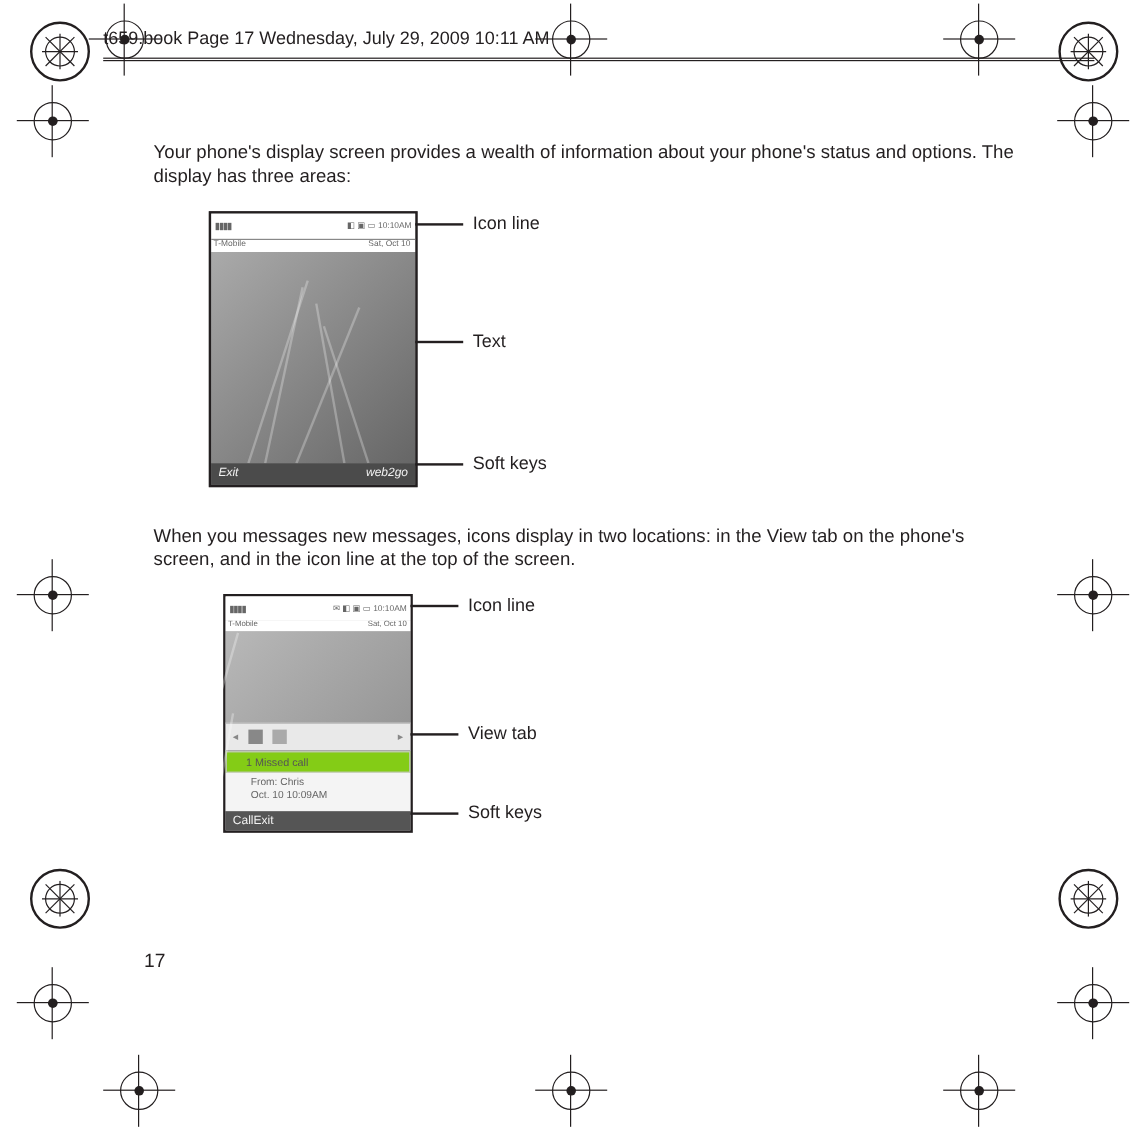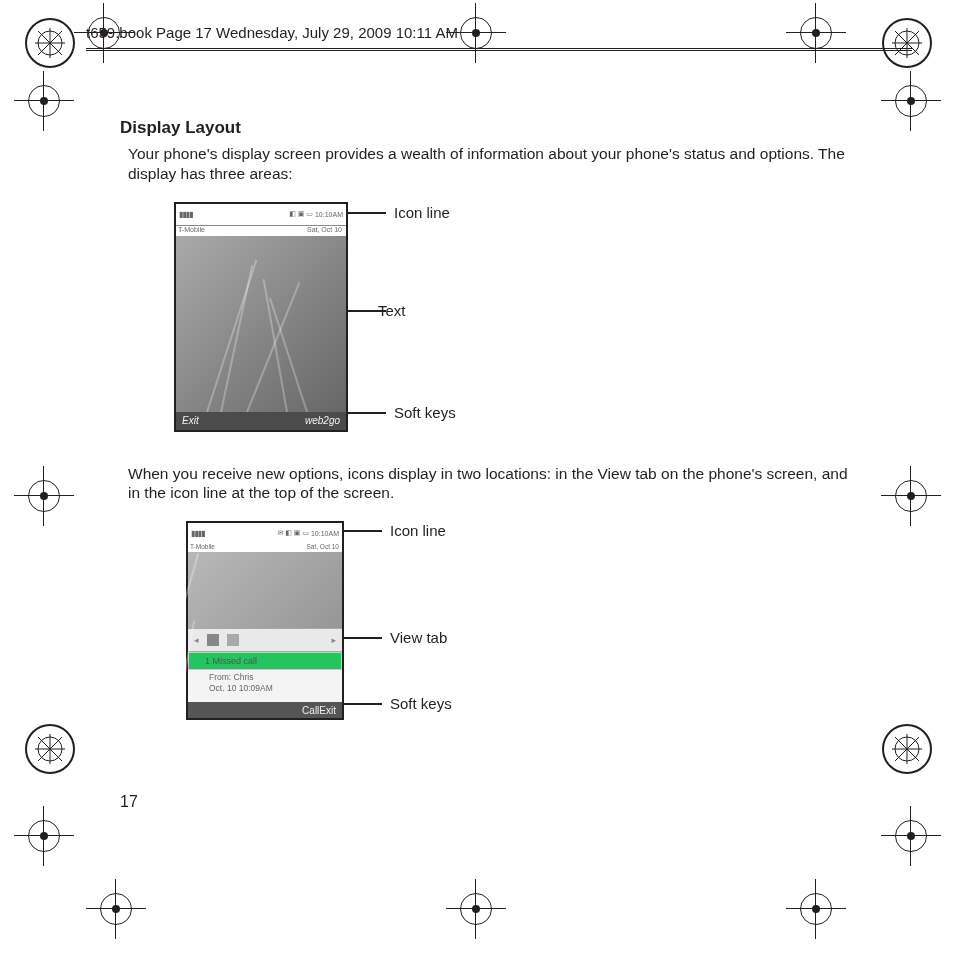--- a/index.html
+++ b/index.html
@@ -40,23 +40,23 @@
   .label{position:absolute;font-size:15px}
   
   .figure-wrap2{position:relative;margin:6px 0 0 66px;height:212px}
   .phone2{position:absolute;left:0;top:0;width:154px;border:2px solid #231f20;background:#dcdcdc}
   .phone2 .iconbar{height:20px;background:#fff;position:relative;font-size:7px;color:#666;display:flex;align-items:center;justify-content:space-between;padding:0 3px;box-sizing:border-box}
   .phone2 .datebar{height:9px;background:#fff;font-size:6.5px;text-align:right;padding-right:3px;color:#666}
   .phone2 .wall2{height:76px;background:linear-gradient(135deg,#b8b8b8 0%,#969696 100%);position:relative}
   .phone2 .tabbar{height:22px;background:#e9e9e9;border-top:1px solid #aaa;border-bottom:1px solid #aaa;display:flex;align-items:center;padding:0 6px;gap:8px;font-size:9px;color:#555}
   .tabbar .arrow{font-size:9px;color:#888}
   .tabbar .ticon{width:12px;height:12px;background:#888}
-  .phone2 .missed{height:16px;background:#22c55e;border:1px solid #c9c9c9;font-size:9px;padding-left:16px;line-height:16px;color:#555}
+  .phone2 .missed{height:16px;background:#84cc16;border:1px solid #c9c9c9;font-size:9px;padding-left:16px;line-height:16px;color:#555}
   .phone2 .detail{height:28px;background:#f4f4f4;font-size:8.5px;padding:2px 21px;color:#666;line-height:1.2}
-  .phone2 .soft{height:16px;background:#555;display:flex;justify-content:flex-end;align-items:center;padding:0 6px;font-size:10px;color:#f2f2f2}
+  .phone2 .soft{height:16px;background:#555;display:flex;justify-content:flex-start;align-items:center;padding:0 6px;font-size:10px;color:#f2f2f2}
   .page-num{position:absolute;left:120px;top:793px;font-size:16px}
 </style>
 </head>
 <body>
 <div class="page">
 
 <div class="reg reg-tl">
       <svg viewBox="0 0 30 30">
         <g stroke="#231f20" stroke-width="1" fill="none">
           <circle cx="15" cy="15" r="12"></circle>
@@ -136,21 +136,20 @@
     </div>
 <div class="cross-outer cm12">
       <div class="cross-inner"></div>
     </div>
 
 <div class="header-line">t659.book  Page 17  Wednesday, July 29, 2009  10:11 AM</div>
 <div class="header-rule"></div>
 <div class="header-rule2"></div>
 
 <div class="content">
-  <h2>Display Layout</h2>
   <p class="body-text">Your phone's display screen provides a wealth of information about your phone's status and options. The display has three areas:</p>
 
   <div class="figure-wrap">
     <div class="phone">
       <div class="iconbar">
         <span class="sig">▮▮▮▮</span>
         <span class="right">
           <span>◧ ▣ ▭</span>
           <span>10:10AM</span>
         </span>
@@ -168,25 +167,25 @@
       </div>
       <div class="soft">
         <span>Exit</span>
         <span>web2go</span>
       </div>
     </div>
     <div class="lead lead-h" style="left:172px;top:10px;width:40px"></div>
     <div class="lead lead-h" style="left:172px;top:108px;width:40px"></div>
     <div class="lead lead-h" style="left:172px;top:210px;width:40px"></div>
     <div class="label" style="left:220px;top:2px">Icon line</div>
-    <div class="label" style="left:204px;top:100px">Text</div>
+    <div class="label" style="left:220px;top:100px">Text</div>
     <div class="label" style="left:220px;top:202px">Soft keys</div>
   </div>
 
-  <p class="body-text">When you receive new options, icons display in two locations: in the View tab on the phone's screen, and in the icon line at the top of the screen.</p>
+  <p class="body-text">When you messages new messages, icons display in two locations: in the View tab on the phone's screen, and in the icon line at the top of the screen.</p>
 
   <div class="figure-wrap2">
     <div class="phone2">
       <div class="iconbar">
         <span class="sig">▮▮▮▮</span>
         <span class="right">
           <span>✉ ◧ ▣ ▭</span>
           <span>10:10AM</span>
         </span>
       </div>

